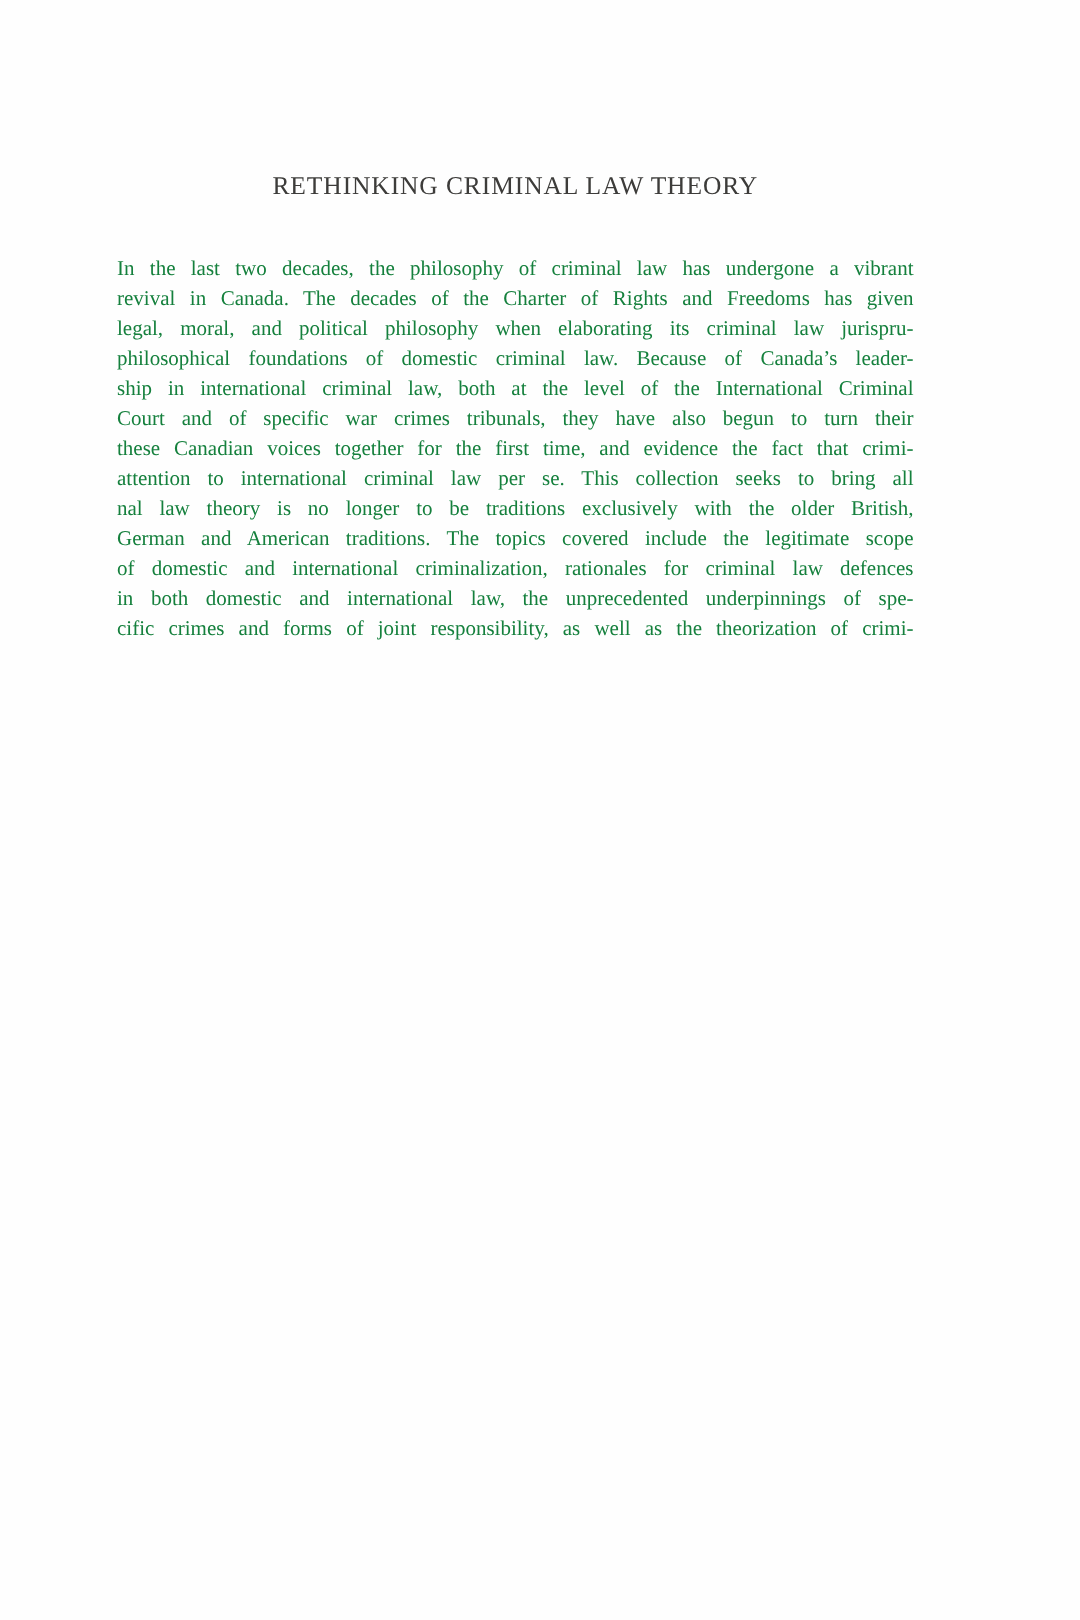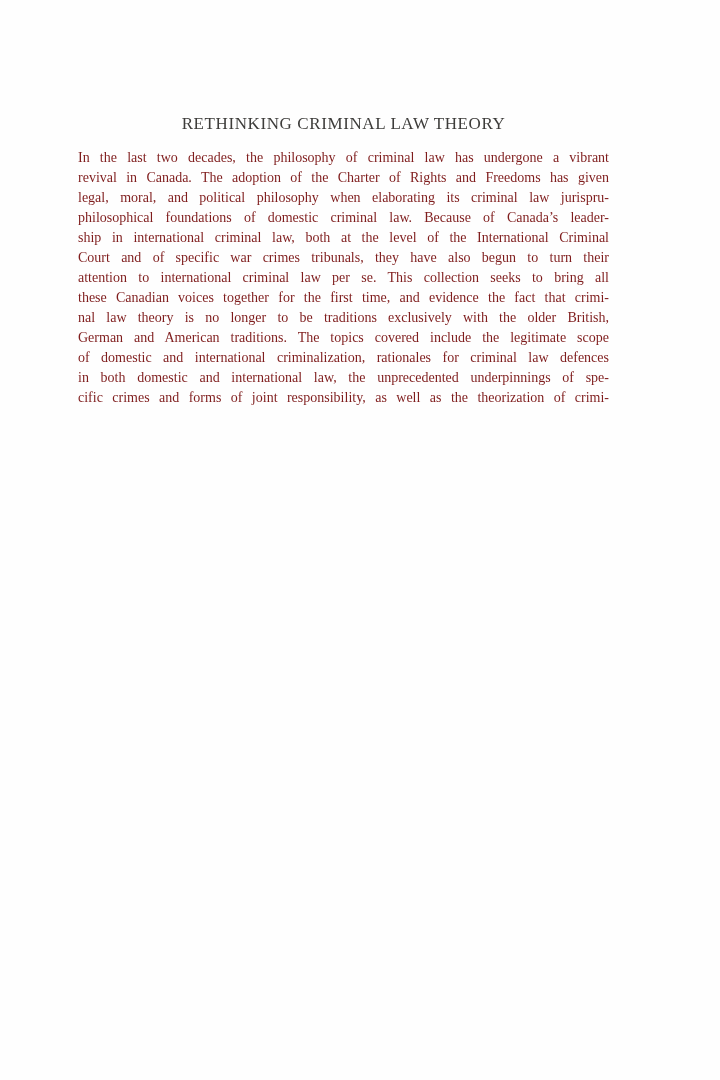--- a/index.html
+++ b/index.html
@@ -27,50 +27,50 @@
     margin: 0;
     font-size: 17px;
     font-weight: normal;
     letter-spacing: 0.6px;
     text-align: center;
     color: #3d3c3a;
   }
   .body-paragraph {
     position: absolute;
     left: 78px;
-    top: 148px;
+    top: 170px;
     width: 531px;
     font-size: 14px;
-    color: #7f1d1d;
+    color: #15803d;
   }
   .line {
     height: 20px;
     line-height: 20px;
     text-align: justify;
     text-align-last: justify;
     white-space: normal;
   }
   .line.last {
     text-align: left;
     text-align-last: left;
   }
 </style>
 </head>
 <body>
 
 <div class="page">
   <h1 class="title">RETHINKING CRIMINAL LAW THEORY</h1>
   <div class="body-paragraph">
       <div class="line">In the last two decades, the philosophy of criminal law has undergone a vibrant</div>
-      <div class="line">revival in Canada. The adoption of the Charter of Rights and Freedoms has given</div>
+      <div class="line">revival in Canada. The decades of the Charter of Rights and Freedoms has given</div>
       <div class="line">legal, moral, and political philosophy when elaborating its criminal law jurispru-</div>
       <div class="line">philosophical foundations of domestic criminal law. Because of Canada’s leader-</div>
       <div class="line">ship in international criminal law, both at the level of the International Criminal</div>
       <div class="line">Court and of specific war crimes tribunals, they have also begun to turn their</div>
+      <div class="line">these Canadian voices together for the first time, and evidence the fact that crimi-</div>
       <div class="line">attention to international criminal law per se. This collection seeks to bring all</div>
-      <div class="line">these Canadian voices together for the first time, and evidence the fact that crimi-</div>
       <div class="line">nal law theory is no longer to be traditions exclusively with the older British,</div>
       <div class="line">German and American traditions. The topics covered include the legitimate scope</div>
       <div class="line">of domestic and international criminalization, rationales for criminal law defences</div>
       <div class="line">in both domestic and international law, the unprecedented underpinnings of spe-</div>
       <div class="line">cific crimes and forms of joint responsibility, as well as the theorization of crimi-</div>
     </div>
 </div>
 
 </body></html>

